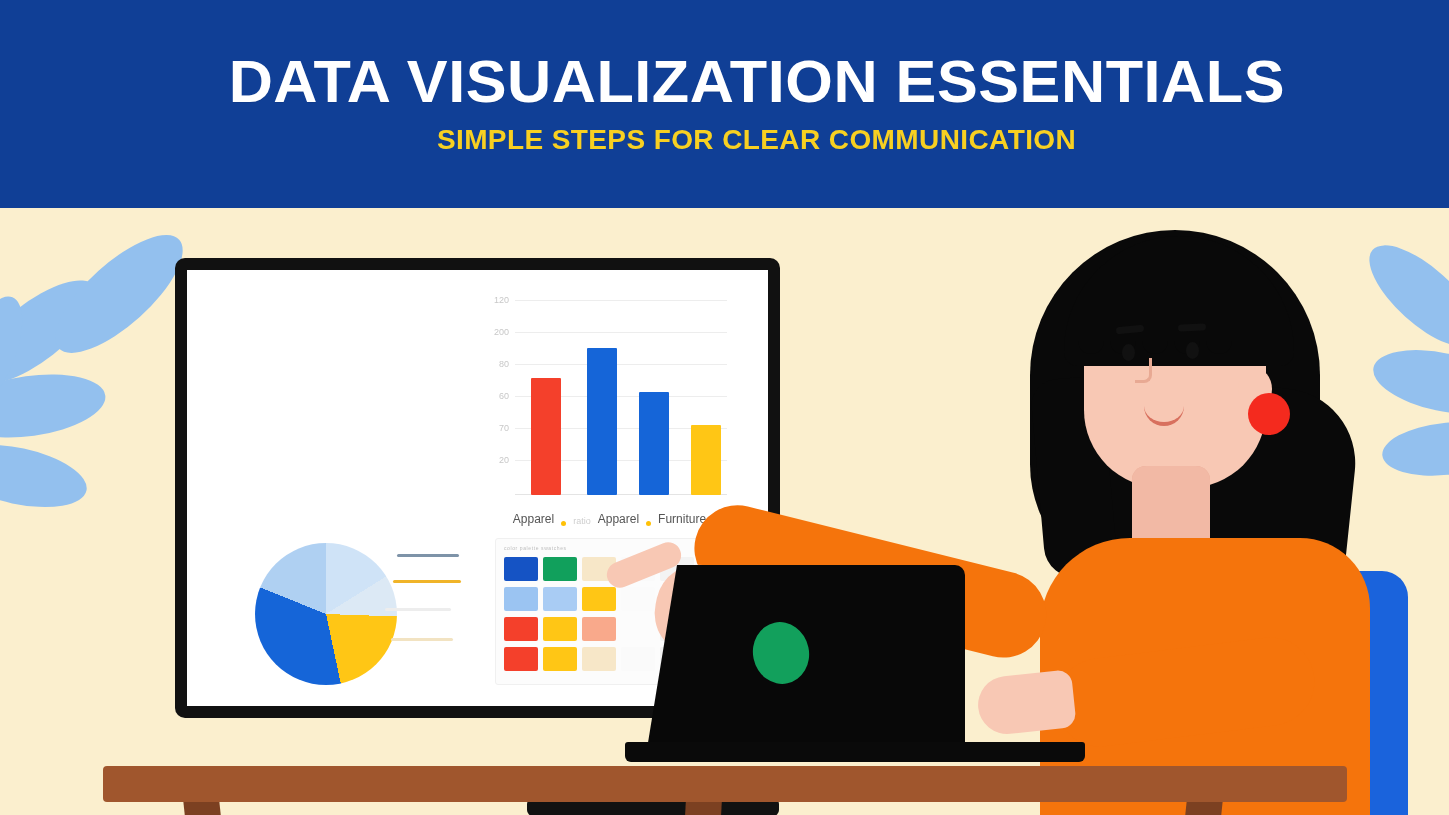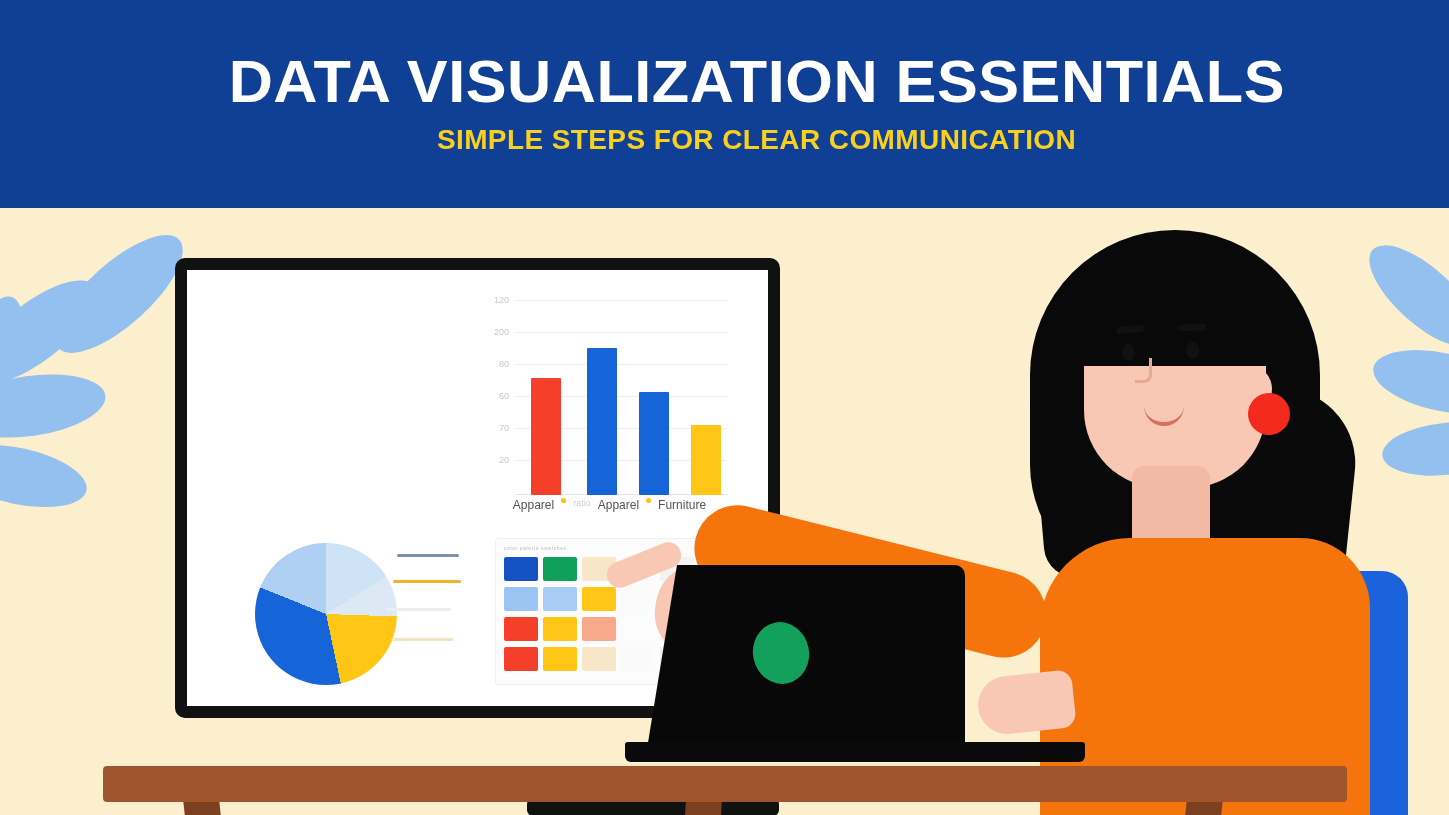--- a/index.html
+++ b/index.html
@@ -111,22 +111,22 @@
     background:conic-gradient(#FFC107 90deg 178deg, transparent 178deg 360deg, transparent 0deg 90deg);
   }
 
   
   .bars{left:300px;top:30px;width:245px;height:195px;}
   .gridline{position:absolute;left:28px;width:212px;height:1px;background:#EDEDED;}
   .ytick{position:absolute;left:0;width:22px;text-align:right;font-size:9px;color:#C8C8C8;}
   .bar{position:absolute;bottom:0;width:30px;border-radius:1px;}
   .bar-axis{position:absolute;left:28px;bottom:0;width:212px;height:1px;background:#E4E4E4;}
   .bar-legend{
-    position:absolute;left:0;top:198px;width:245px;
-    display:flex;align-items:flex-start;justify-content:center;gap:7px;
+    position:absolute;left:0;top:212px;width:245px;
+    display:flex;align-items:flex-end;justify-content:center;gap:7px;
     font-size:12px;color:#555;white-space:nowrap;
   }
   .dot{width:5px;height:5px;border-radius:50%;display:inline-block;}
 
   
   .pie2{left:58px;top:268px;width:200px;height:150px;}
   .pie2 .disc2{
     position:absolute;left:10px;top:5px;width:142px;height:142px;border-radius:50%;
     background:conic-gradient(
       #CFE3F7 0deg 58deg,

